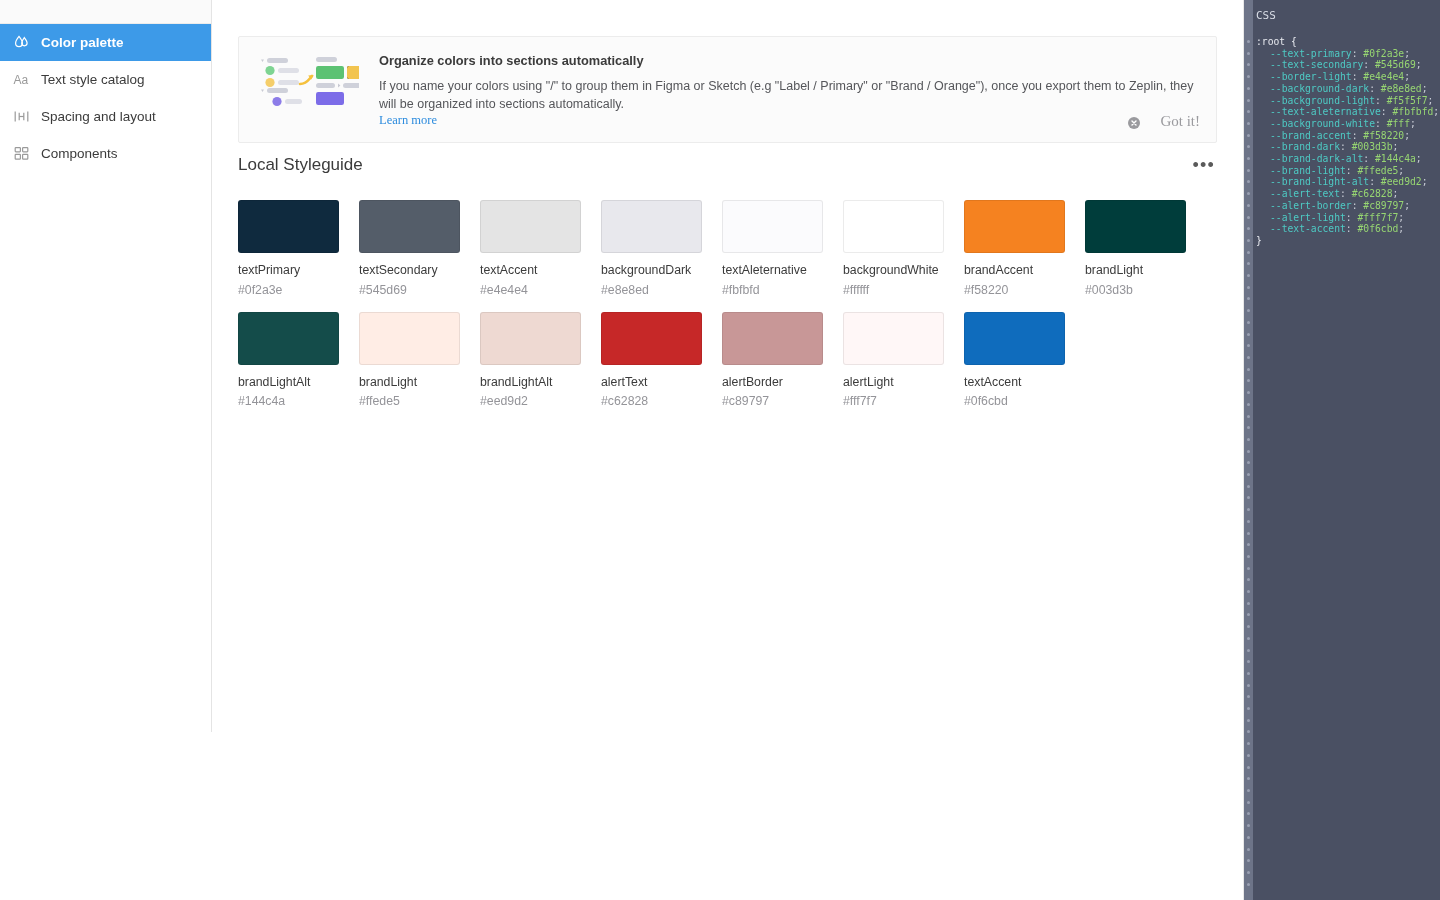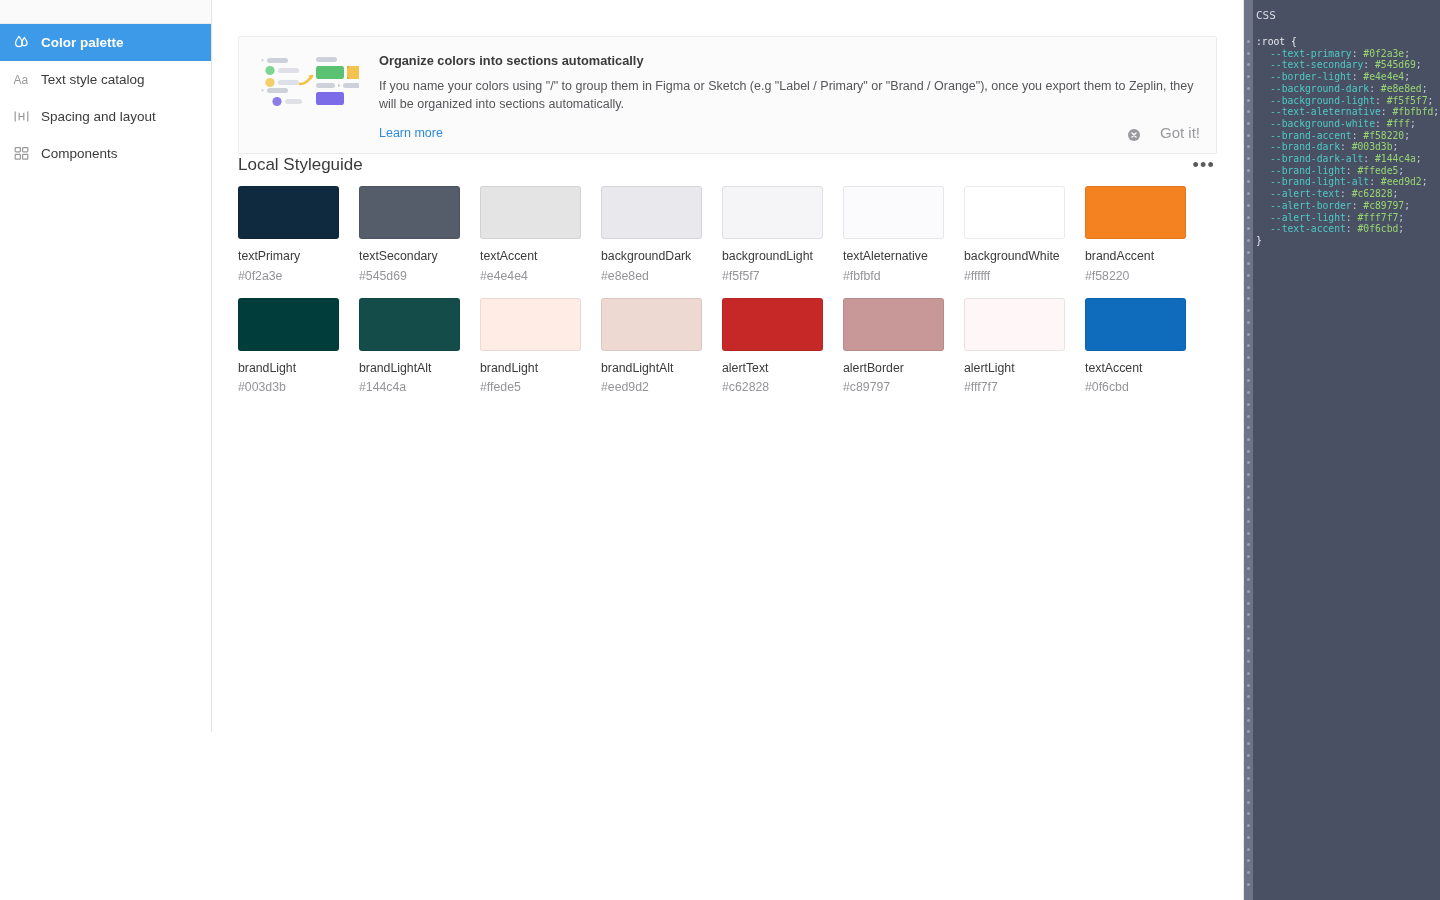--- a/index.html
+++ b/index.html
@@ -87,23 +87,23 @@
     margin-bottom: 9px;
   }
   .banner-text {
     font-size: 12.5px;
     color: #55565a;
     line-height: 1.45;
     max-width: 830px;
   }
   .banner-footer {
     display: flex;
-    align-items: center;
     justify-content: space-between;
-    margin-top: 11px;
+    margin-top: 0;
+    font-family: Liberation Serif, serif;
   }
   .learn-more {
     font-size: 12.5px;
     color: #2d8cde;
     text-decoration: none;
     cursor: pointer;
   }
   .got-it {
     display: flex;
     align-items: center;
@@ -131,21 +131,21 @@
     font-size: 18px;
     color: #5a5a5a;
     letter-spacing: 1.2px;
     line-height: 10px;
     cursor: pointer;
     padding: 4px 2px;
   }
 
   .swatch-grid {
     position: absolute;
-    left: 26px; top: 186px;
+    left: 26px; top: 200px;
     width: 1004px;
     display: flex;
     flex-wrap: wrap;
     gap: 14px 20px;
   }
   .swatch { width: 101px; }
   .swatch-chip {
     width: 101px; height: 53px;
     border-radius: 3px;
     border: 1px solid rgba(0,0,0,0.08);
@@ -337,25 +337,20 @@
           <div class="swatch-chip" style="background: rgb(228, 228, 228);"></div>
           <div class="swatch-name">textAccent</div>
           <div class="swatch-hex">#e4e4e4</div>
         </div>
         <div class="swatch">
           <div class="swatch-chip" style="background: rgb(232, 232, 237);"></div>
           <div class="swatch-name">backgroundDark</div>
           <div class="swatch-hex">#e8e8ed</div>
         </div>
         <div class="swatch">
-          <div class="swatch-chip" style="background: rgb(245, 245, 247);"></div>
-          <div class="swatch-name">backgroundLight</div>
-          <div class="swatch-hex">#f5f5f7</div>
-        </div>
-        <div class="swatch">
           <div class="swatch-chip" style="background: rgb(251, 251, 253);"></div>
           <div class="swatch-name">textAleternative</div>
           <div class="swatch-hex">#fbfbfd</div>
         </div>
         <div class="swatch">
           <div class="swatch-chip" style="background: rgb(255, 255, 255);"></div>
           <div class="swatch-name">backgroundWhite</div>
           <div class="swatch-hex">#ffffff</div>
         </div>
         <div class="swatch">

